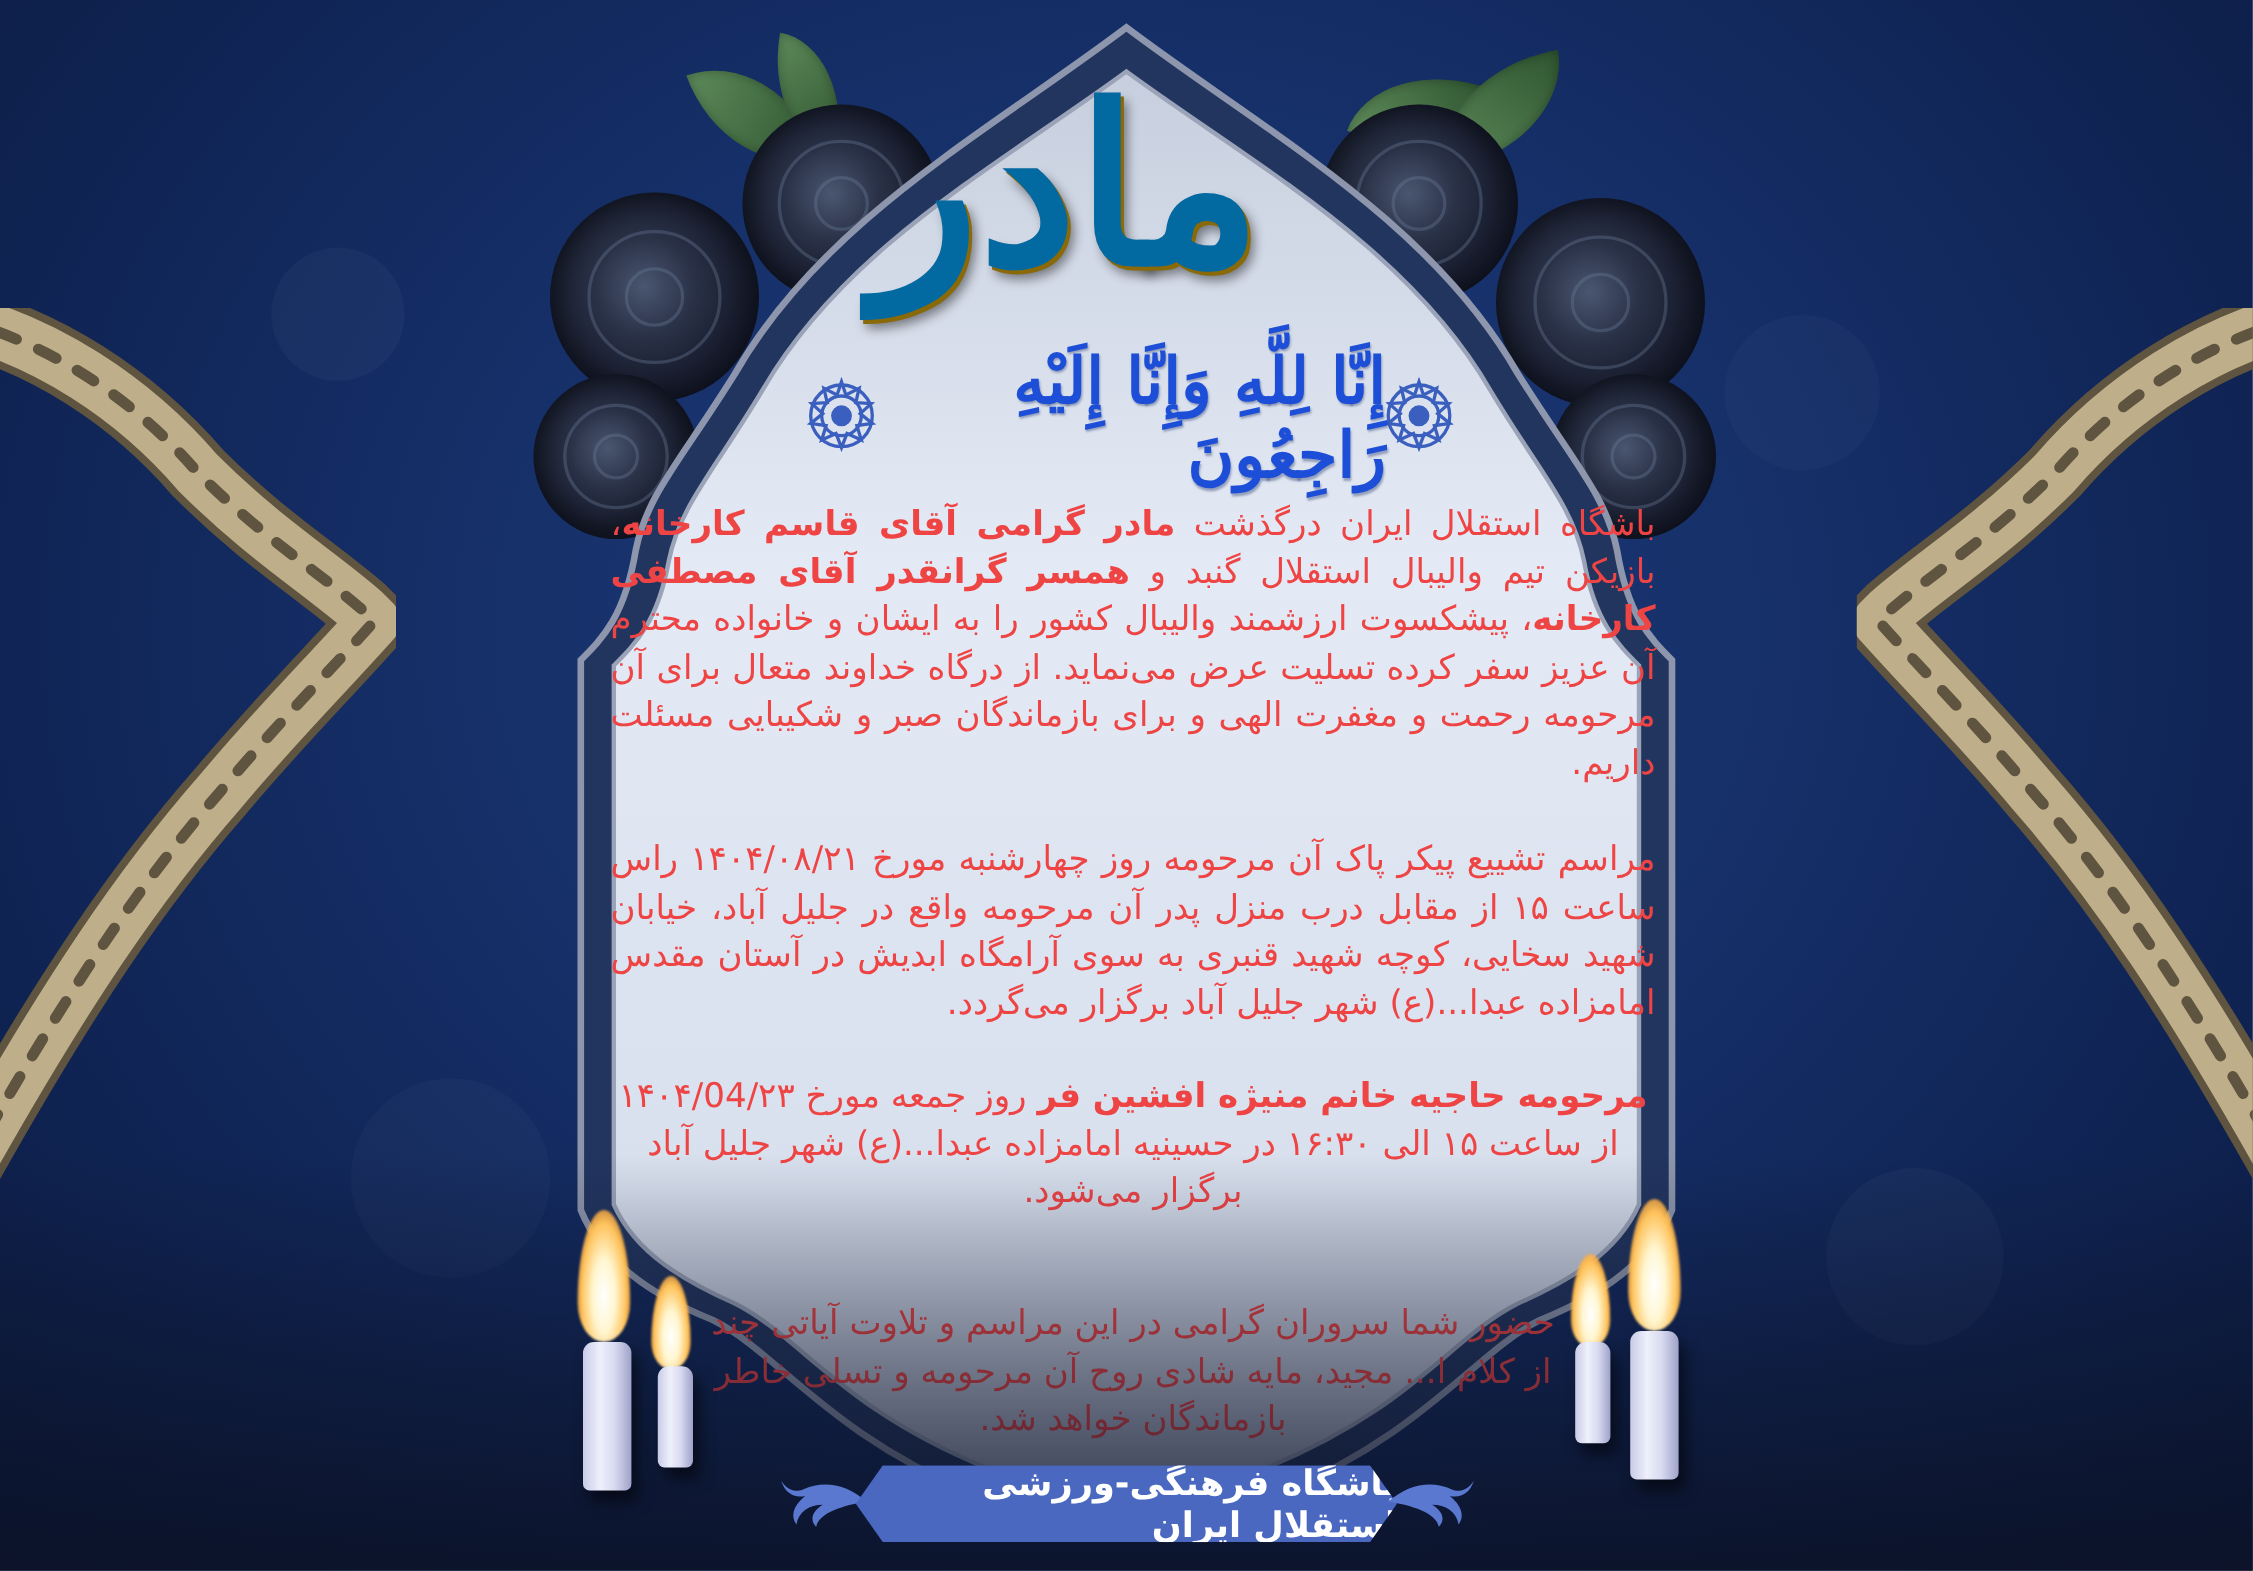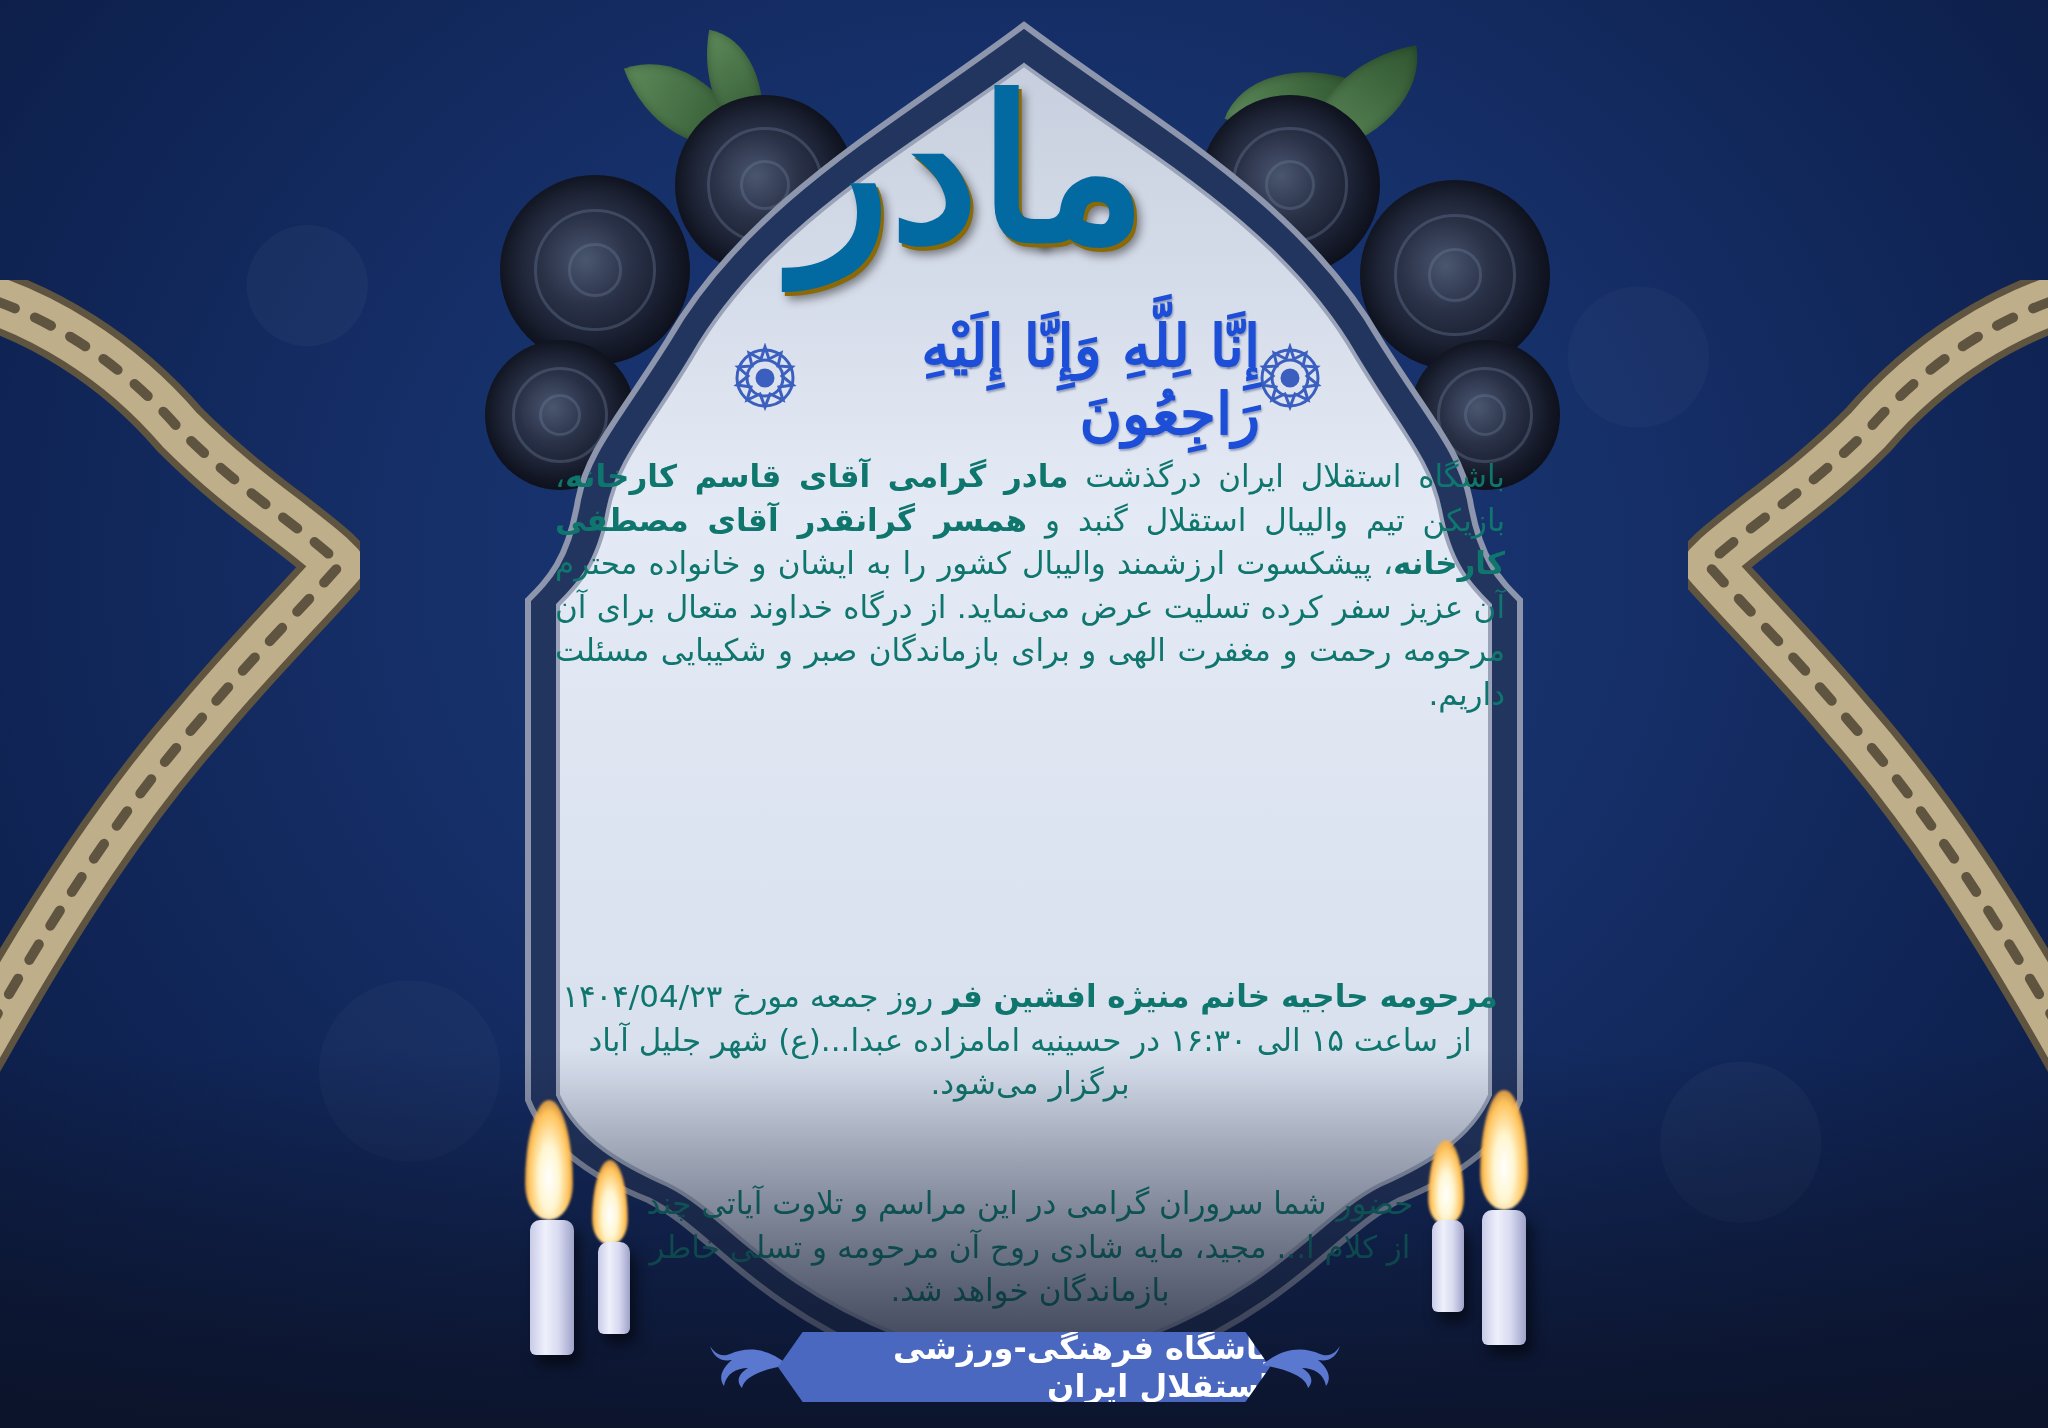--- a/index.html
+++ b/index.html
@@ -51,21 +51,21 @@
     position:absolute; left:790px; top:330px; width:470px; height:100px;
     display:flex; align-items:center; justify-content:center;
     font-family:"DejaVu Serif", serif; font-weight:bold;
     font-size:58px; color:#1d4ed8; direction:rtl;
     text-shadow: 1px 2px 2px rgba(10,30,90,0.35);
   }
   .rosette { position:absolute; top:343px; width:70px; height:70px; }
 
   .content {
     position:absolute; left:555px; top:455px; width:950px;
-    direction:rtl; color:#0f766e;
+    direction:rtl; color:#ef4444;
     font-family:"DejaVu Sans", sans-serif;
   }
   .para { font-size:31px; line-height:43.5px; text-align:justify; text-align-last:right; margin:0; }
   .para b { font-weight:bold; }
   .p1 { margin-top:0; }
   .p2 { position:absolute; top:305px; left:0; right:0; }
   .p3 { position:absolute; top:520px; left:0; right:0; text-align:center; text-align-last:center; }
   .p4 { position:absolute; top:727px; left:90px; right:90px; text-align:center; text-align-last:center; }
 
   .candle-group { position:absolute; }
@@ -146,20 +146,21 @@
     <circle cx="35" cy="35" r="8" fill="#3a5fbf"></circle>
     <path d="M35,4 L39,16 L51,10 L48,23 L62,24 L52,33 L63,42 L49,44 L53,57 L40,51 L35,64 L30,51 L17,57 L21,44 L7,42 L18,33 L8,24 L22,23 L19,10 L31,16 Z"></path>
   </g>
 </svg>
 
 <div class="verse">إِنَّا لِلَّهِ وَإِنَّا إِلَيْهِ رَاجِعُونَ</div>
 
 <div class="content">
   <p class="para p1"><span>باشگاه استقلال ایران درگذشت </span><b>مادر گرامی آقای قاسم کارخانه</b><span>، بازیکن تیم والیبال استقلال گنبد و </span><b>همسر گرانقدر آقای مصطفی کارخانه</b><span>، پیشکسوت ارزشمند والیبال کشور را به ایشان و خانواده محترم آن عزیز سفر کرده تسلیت عرض می‌نماید. از درگاه خداوند متعال برای آن مرحومه رحمت و مغفرت الهی و برای بازماندگان صبر و شکیبایی مسئلت داریم.</span></p>
 
+  <p class="para p2">مراسم تشییع پیکر پاک آن مرحومه روز چهارشنبه مورخ ۱۴۰۴/۰۸/۲۱ راس ساعت ۱۵ از مقابل درب منزل پدر آن مرحومه واقع در جلیل آباد، خیابان شهید سخایی، کوچه شهید قنبری به سوی آرامگاه ابدیش در آستان مقدس امامزاده عبدا...(ع) شهر جلیل آباد برگزار می‌گردد.</p>
 
   <div class="para p3">
     <div><b>مرحومه حاجیه خانم منیژه افشین فر</b><span> روز جمعه مورخ ۱۴۰۴/04/۲۳</span></div>
     <div>از ساعت ۱۵ الی ۱۶:۳۰ در حسینیه امامزاده عبدا...(ع) شهر جلیل آباد برگزار می‌شود.</div>
   </div>
 
   <p class="para p4">حضور شما سروران گرامی در این مراسم و تلاوت آیاتی چند از کلام ا... مجید، مایه شادی روح آن مرحومه و تسلی خاطر بازماندگان خواهد شد.</p>
 </div>
 
 <div class="bottom-shade"></div>

